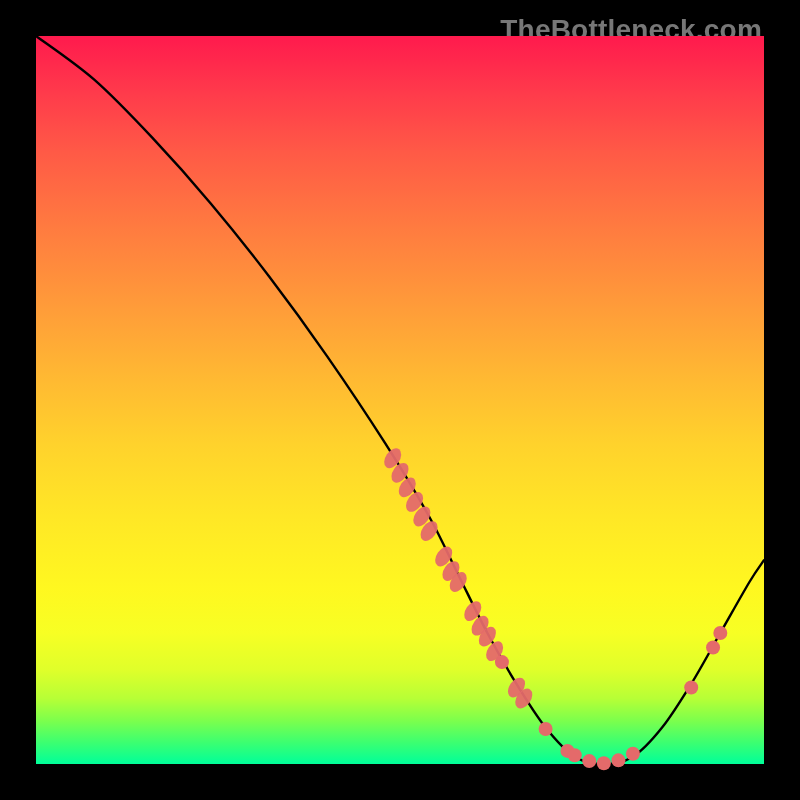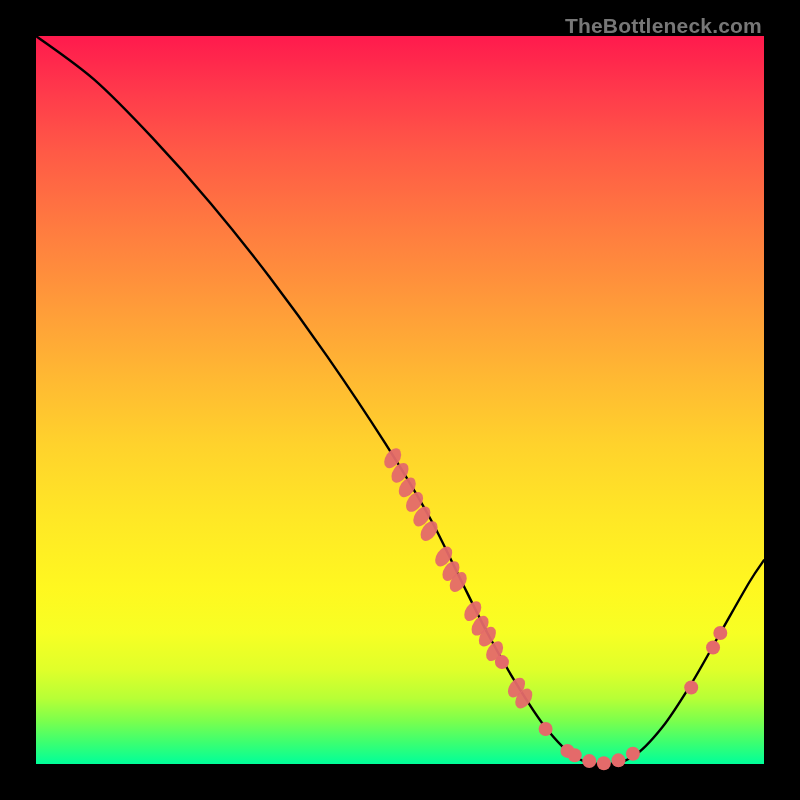--- a/index.html
+++ b/index.html
@@ -34,21 +34,21 @@
       #7dff4c 94%,
       #3dff70 97%,
       #00ff9a 100%
     );
   }
   .attribution {
     position: absolute;
     top: 14px;
     right: 38px;
     color: #777;
-    font-size: 21px;
+    font-size: 28px;
     font-weight: 600;
     letter-spacing: 0.2px;
   }
   svg.curve {
     position: absolute;
     left: 0;
     top: 0;
     width: 728px;
     height: 728px;
     overflow: visible;

